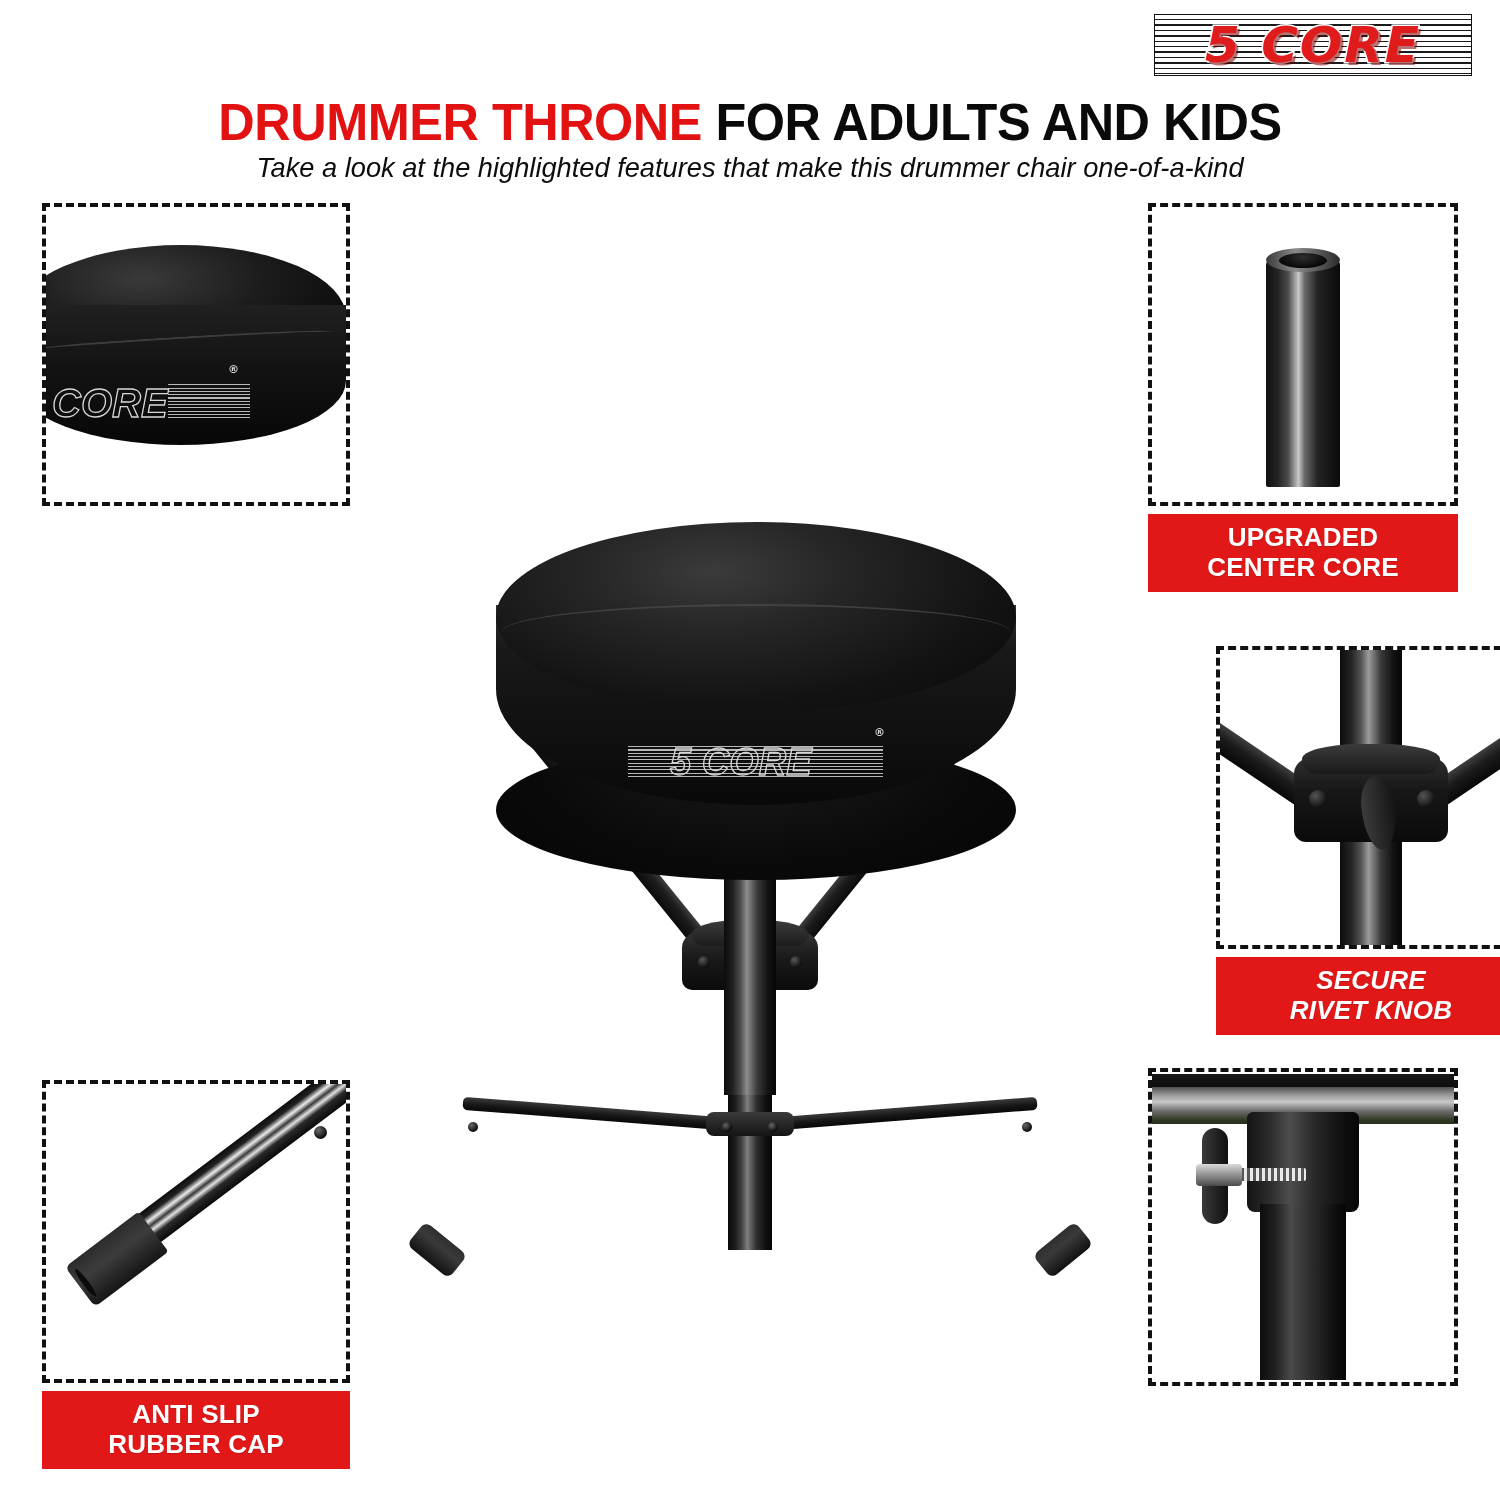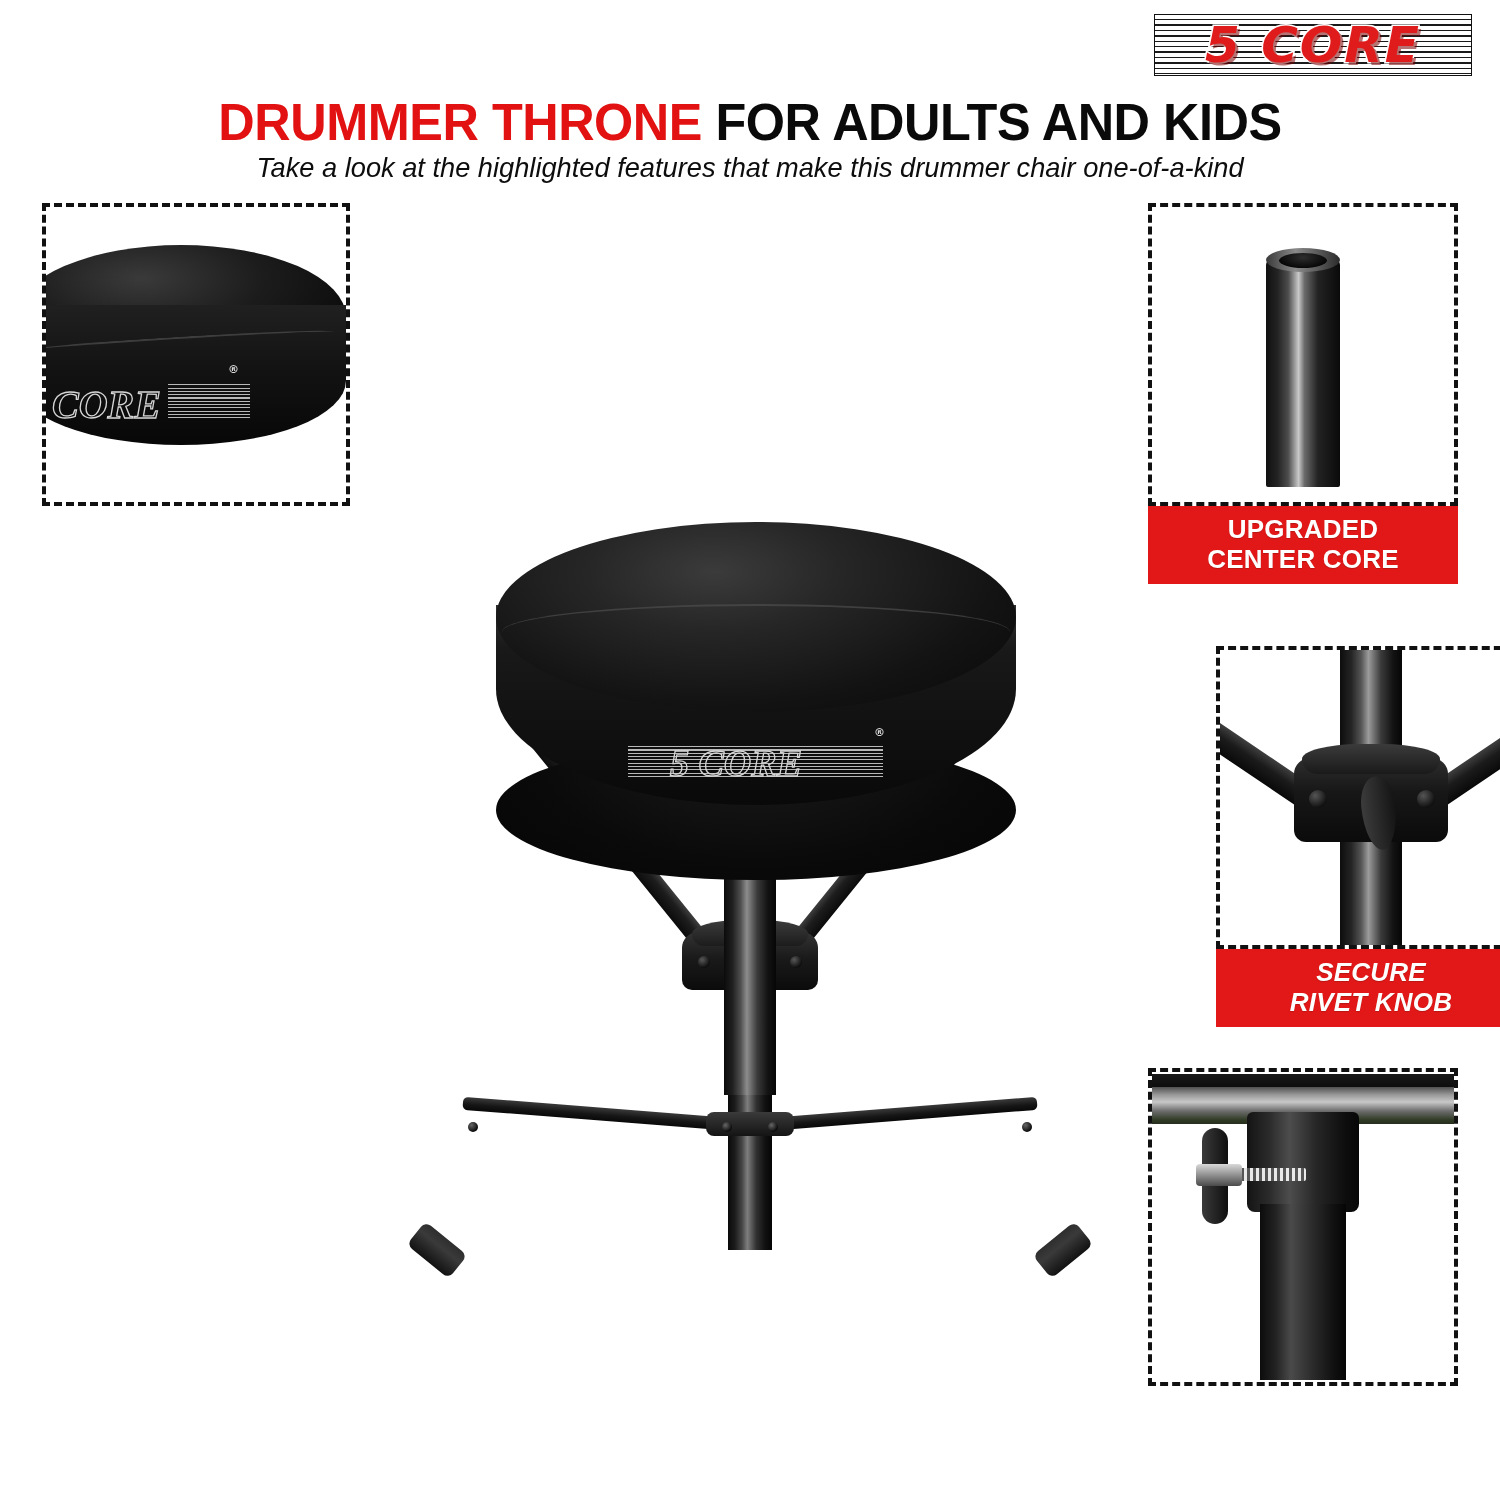--- a/index.html
+++ b/index.html
@@ -98,21 +98,21 @@
   .p-tl .panel-label { margin-top: 8px; }
   .p-ml .panel-label { margin-top: 8px; }
   .p-bl .panel-label { margin-top: 8px; }
 
   
   .p-tr { left: 1148px; top: 203px;  width: 310px; }
   .p-mr { left: 1216px; top: 646px;  width: 310px; font-style: italic; }
   .p-br { left: 1148px; top: 1068px; width: 310px; }
   .p-tr .panel-frame, .p-mr .panel-frame { height: 303px; }
   .p-br .panel-frame { height: 318px; }
-  .p-tr .panel-label, .p-mr .panel-label, .p-br .panel-label { margin-top: 0; }
+  .p-tr .panel-label, .p-mr .panel-label, .p-br .panel-label { margin-top: 8px; }
 
   
   .seat-closeup { position: absolute; left: -30px; top: 38px; width: 330px; height: 215px; }
   .seat-closeup .sc-top {
     position: absolute; left: 0; top: 0; width: 330px; height: 120px;
     background: radial-gradient(ellipse at 38% 28%, #3a3a3a 0%, #1c1c1c 42%, #0b0b0b 80%);
     border-radius: 50% / 60% 60% 40% 40%;
   }
   .seat-closeup .sc-body {
     position: absolute; left: 0; top: 60px; width: 330px; height: 140px;
@@ -123,21 +123,21 @@
     position: absolute; left: 2px; top: 92px; width: 316px; height: 9px;
     border-top: 2px solid #4a4a4a;
     border-radius: 50%;
     opacity: .75;
     transform: rotate(-3.5deg);
   }
 
   
   .core-badge {
     position: absolute;
-    font-family: Liberation Serif, serif;
+    font-family: Liberation Sans, sans-serif;
     font-style: italic; font-weight: 900;
     color: transparent;
     -webkit-text-stroke: 1.3px #d6d6d6;
     white-space: nowrap;
   }
   .core-lines {
     position: absolute;
     background: repeating-linear-gradient(
       to bottom, transparent 0 2.2px, #cfcfcf 2.2px 3.3px);
     opacity: .88;
@@ -464,20 +464,33 @@
         <div class="hc-rivet r"></div>
         <div class="hc-lever"></div>
       </div>
     </div>
     <div class="panel-label">
       <span class="lbl-line">SECURE</span>
       <span class="lbl-line">RIVET KNOB</span>
     </div>
   </div>
 
+  <div class="panel p-bl">
+    <div class="panel-frame">
+      <div class="cap-closeup">
+        <div class="cc-leg"></div>
+        <div class="cc-cap"></div>
+        <div class="cc-bolt"></div>
+      </div>
+    </div>
+    <div class="panel-label">
+      <span class="lbl-line">ANTI SLIP</span>
+      <span class="lbl-line">RUBBER CAP</span>
+    </div>
+  </div>
 
   <div class="panel p-br">
     <div class="panel-frame">
       <div class="bearing-closeup">
         <div class="bc-plate"></div>
         <div class="bc-sleeve"></div>
         <div class="bc-pole"></div>
         <div class="bc-screw"></div>
         <div class="bc-wing"></div>
       </div>

